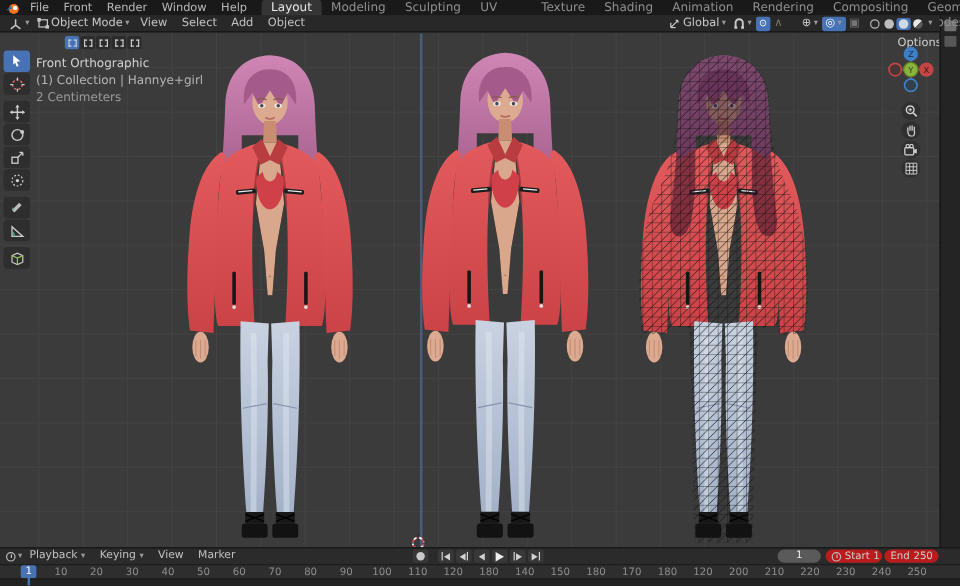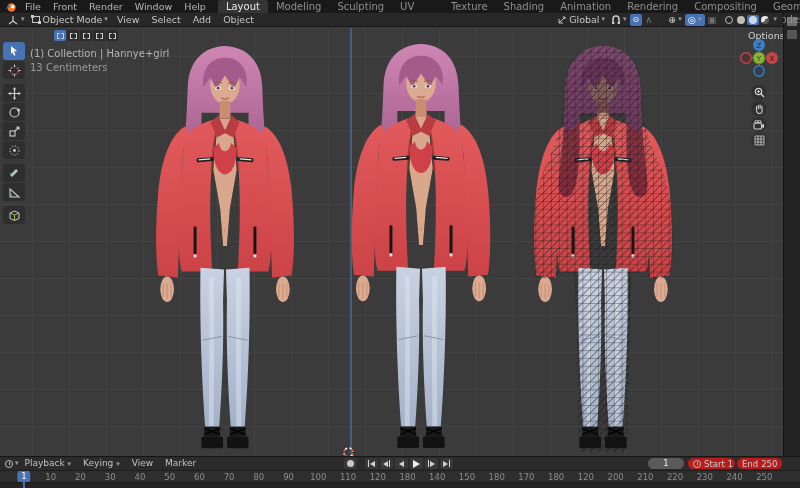--- a/index.html
+++ b/index.html
@@ -212,22 +212,23 @@
       <span class="selmode"></span>
       <span class="selmode"></span>
       <span class="selmode"></span>
     </div>
     <div class="options-btn">
       <span>Options</span>
 
     </div>
 
     <div class="vp-text">
+      <div class="vp-line1">Front Orthographic</div>
       <div class="vp-line2">(1) Collection | Hannye+girl</div>
-      <div class="vp-line3">13 Centimeters</div>
+      <div class="vp-line3">2 Centimeters</div>
     </div>
 
     <div class="toolcol">
       <span class="tool active">
           <svg width="12" height="12" viewBox="0 0 12 12">
             <path d="M3,1 L9,6 L6,6.5 L7.5,10 L6,10.7 L4.6,7.2 L3,9 Z" fill="#fff"></path>
           </svg>
         </span>
       <span class="tool">
           <svg width="13" height="13" viewBox="0 0 13 13">

